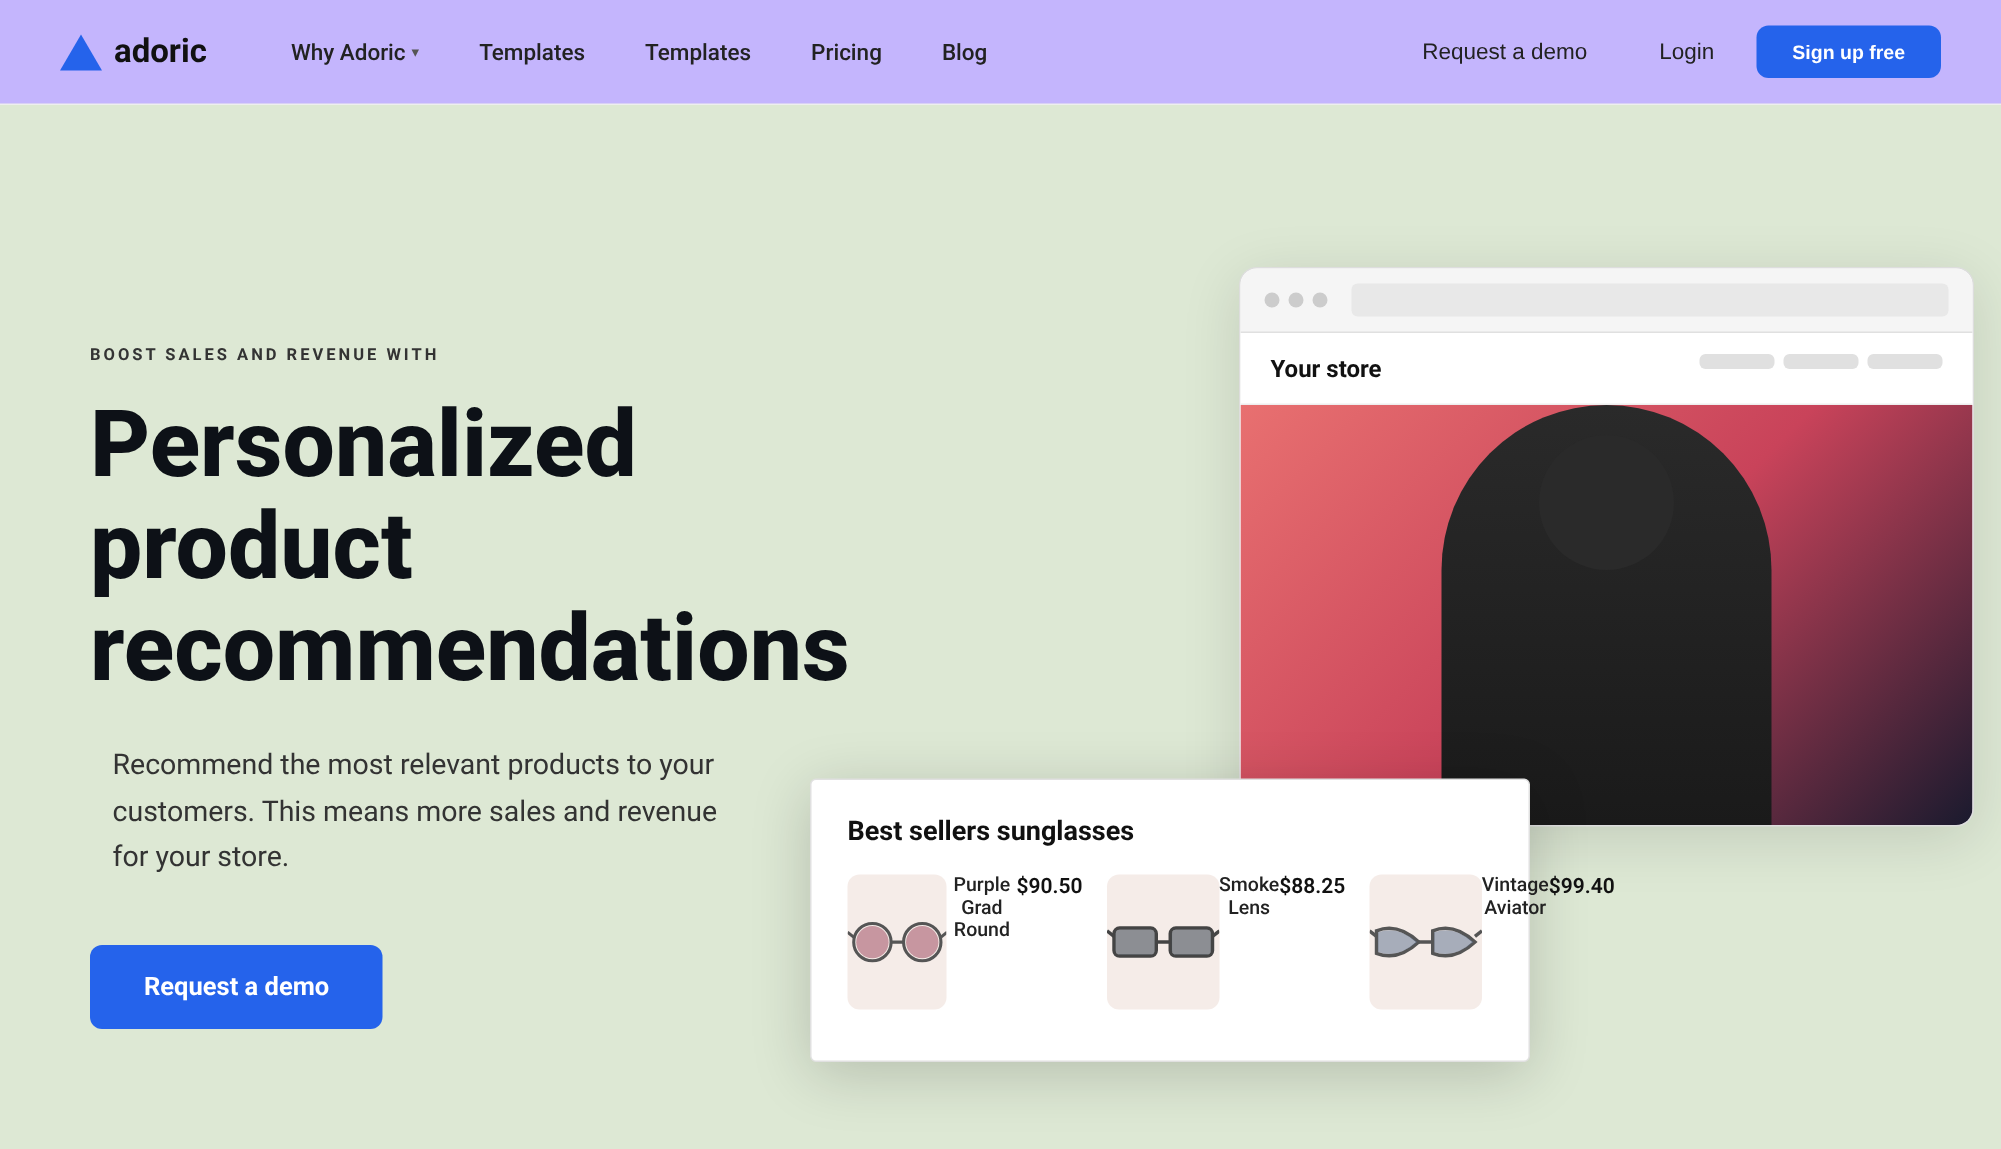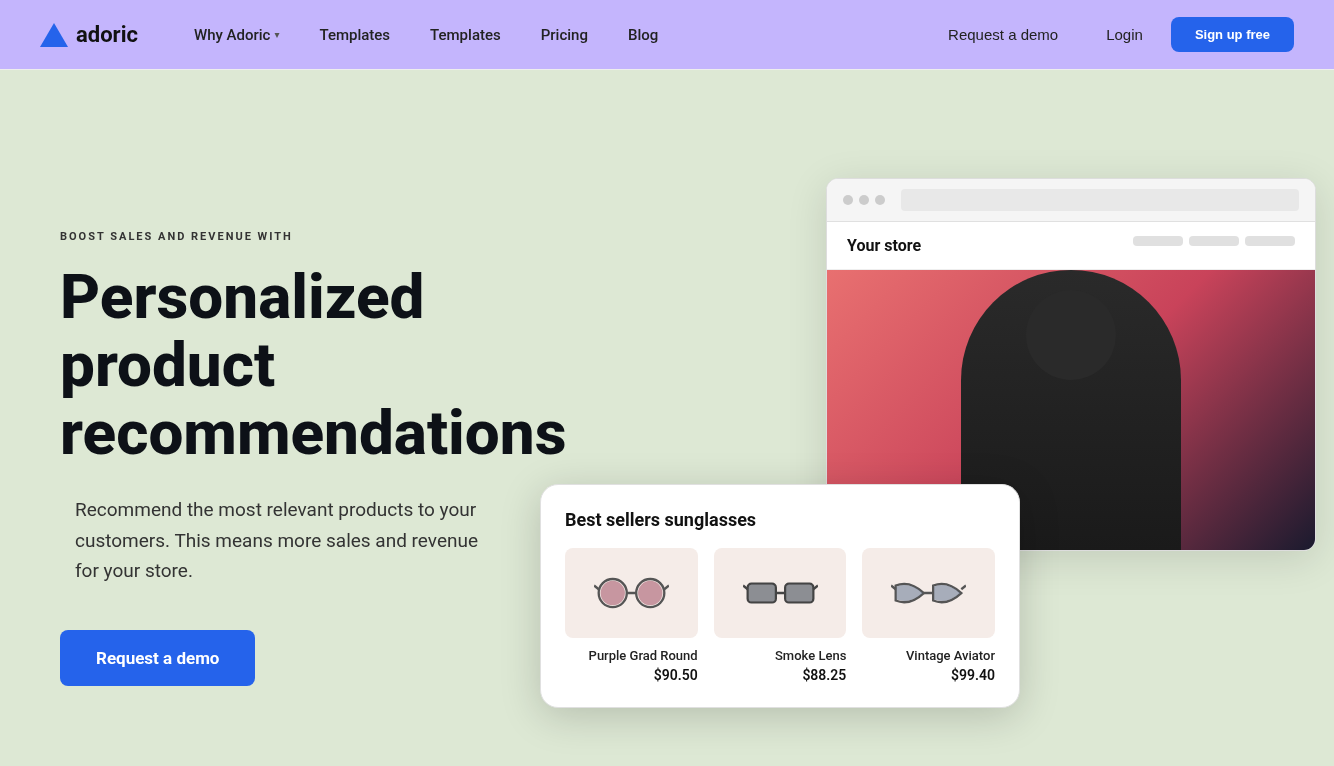--- a/index.html
+++ b/index.html
@@ -247,41 +247,41 @@
       border-radius: 50%;
     }
 
     
     .rec-card {
       position: absolute;
       bottom: 30px;
       left: -40px;
       width: 480px;
       background: #fff;
-      border-radius: 18px;
+      border-radius: 4px;
       border: 1px solid #e0e0e0;
       box-shadow: 0 8px 40px rgba(0,0,0,0.18);
       padding: 24px;
       z-index: 10;
     }
     .rec-card-title {
       font-size: 18px;
       font-weight: 700;
       color: #111;
       margin-bottom: 18px;
     }
     .rec-products {
       display: flex;
       gap: 16px;
     }
     .rec-product {
       flex: 1;
       display: flex;
-      flex-direction: column;
-      align-items: flex-end;
+      flex-direction: row;
+      align-items: flex-start;
     }
     .rec-product-img {
       width: 100%;
       height: 90px;
       background: #f5ece8;
       border-radius: 8px;
       margin-bottom: 10px;
       display: flex;
       align-items: center;
       justify-content: center;

